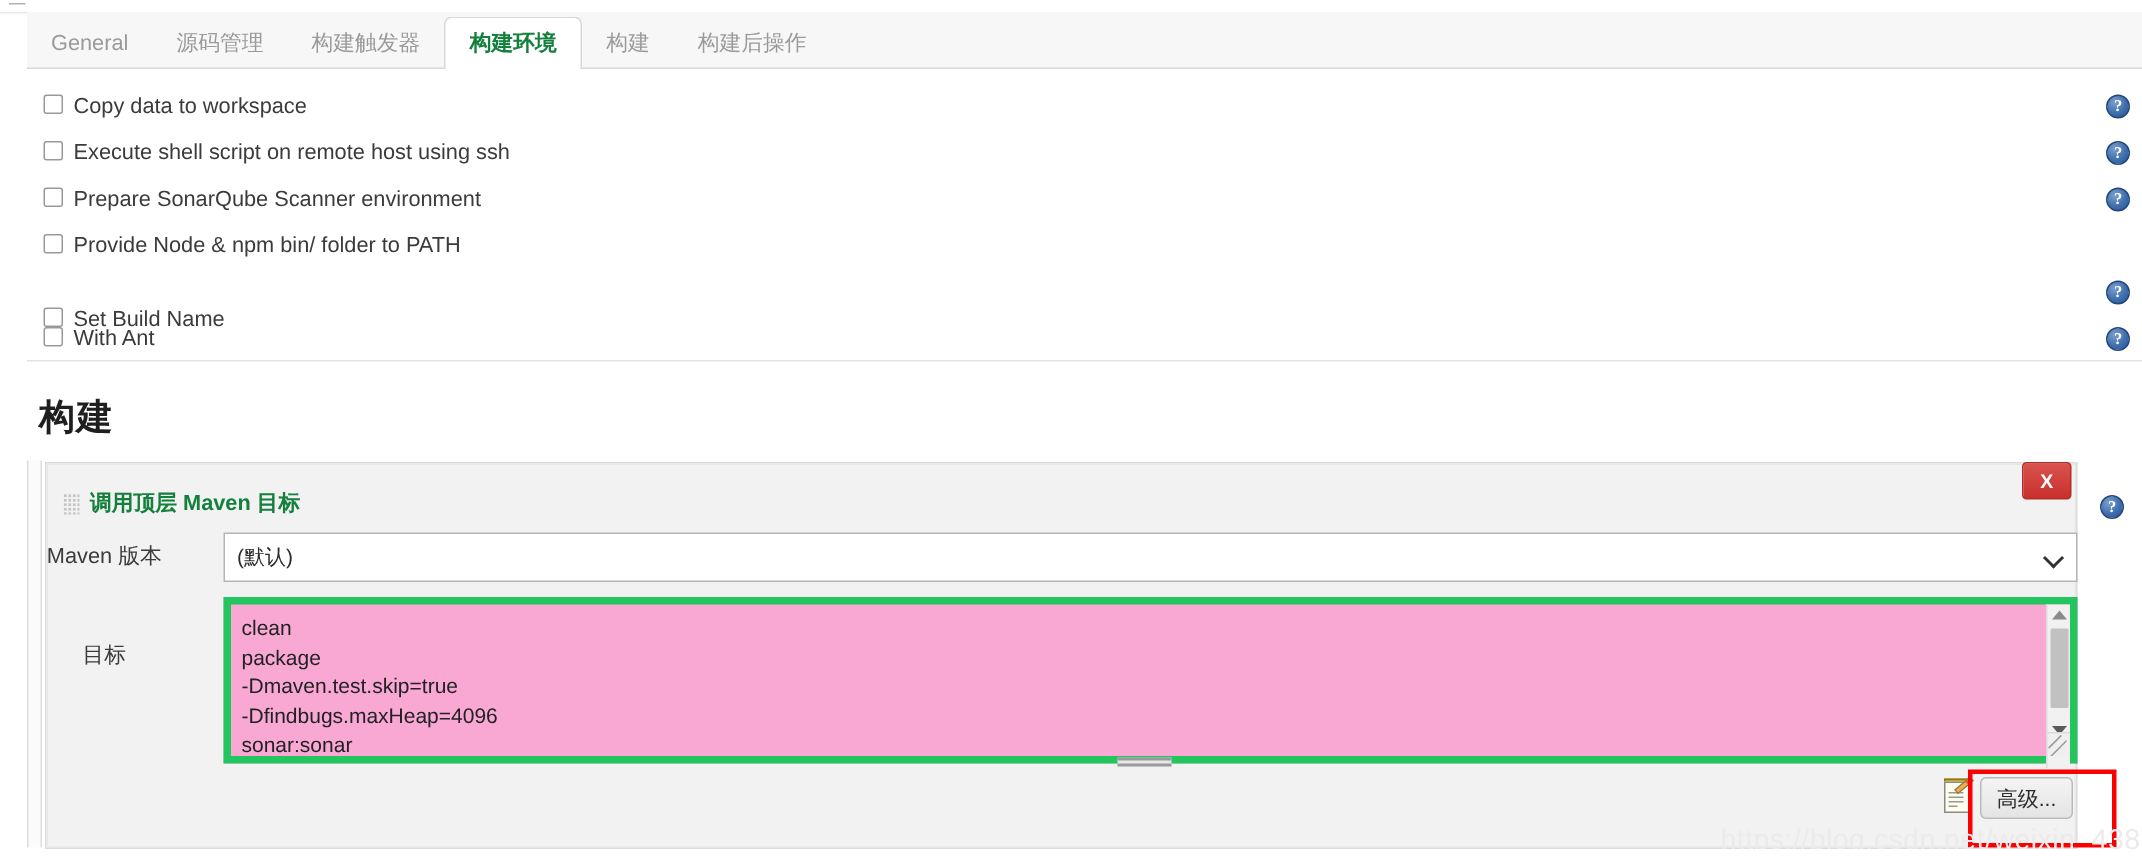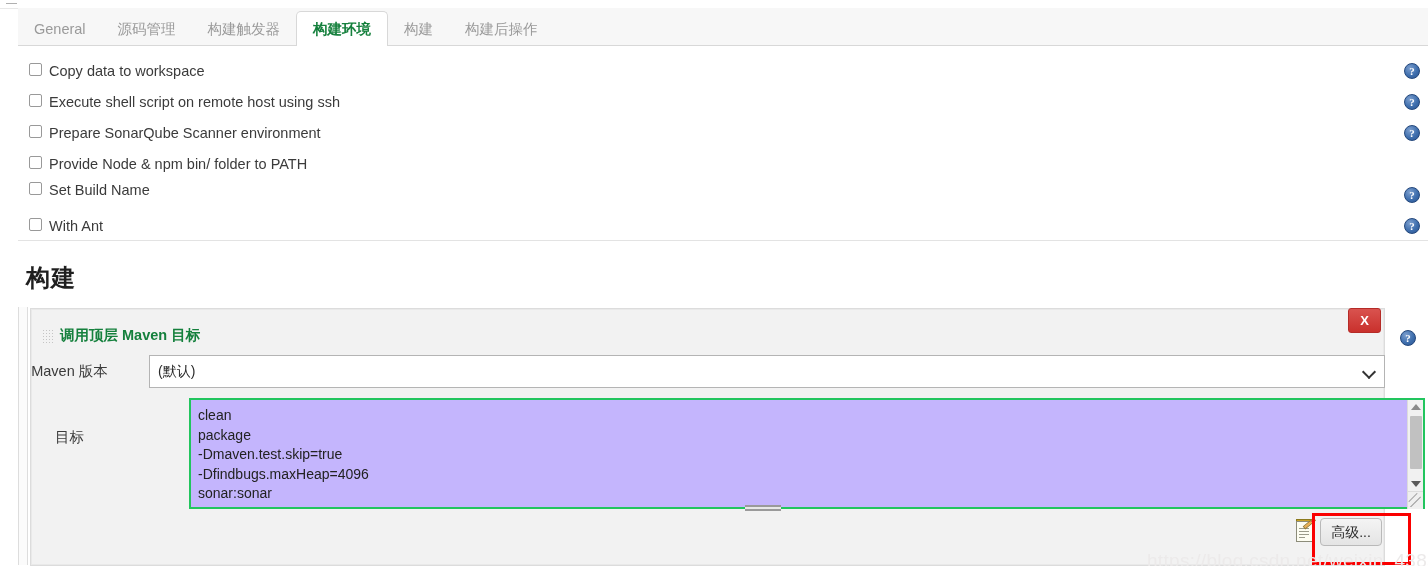--- a/index.html
+++ b/index.html
@@ -212,24 +212,23 @@
     width: 8px; height: 8px;
     border-left: 2px solid #333;
     border-bottom: 2px solid #333;
     transform: rotate(-45deg);
   }
 
   
   .textarea-wrap {
     position: absolute; left: 149px; top: 398px;
     width: 1236px; height: 111px;
-    background: #c4b5fd;
-    border: 2px solid #22c55e;
-    box-sizing: border-box;
-    margin-left: 40px;
+    background: #f9a8d4;
+    border: 5px solid #22c55e;
+    box-sizing: border-box;
   }
   .textarea-text {
     position: absolute; left: 7px; top: 6px;
     font-size: 14px;
     line-height: 19.5px;
     color: #222222;
     white-space: pre;
   }
   .ta-scroll {
     position: absolute; right: 0; top: 0;
@@ -391,21 +390,21 @@
         <span class="cb-label">Execute shell script on remote host using ssh</span>
       </div>
       <div class="cb-row" style="top: 72px;">
         <span class="cb-box"></span>
         <span class="cb-label">Prepare SonarQube Scanner environment</span>
       </div>
       <div class="cb-row" style="top: 103px;">
         <span class="cb-box"></span>
         <span class="cb-label">Provide Node &amp; npm bin/ folder to PATH</span>
       </div>
-      <div class="cb-row" style="top: 129px; text-align: right;">
+      <div class="cb-row" style="top: 152px; text-align: right;">
         <span class="cb-box"></span>
         <span class="cb-label">Set Build Name</span>
       </div>
       <div class="cb-row" style="top: 165px;">
         <span class="cb-box"></span>
         <span class="cb-label">With Ant</span>
       </div>
     </div>
 
   <div class="section-divider"></div>

